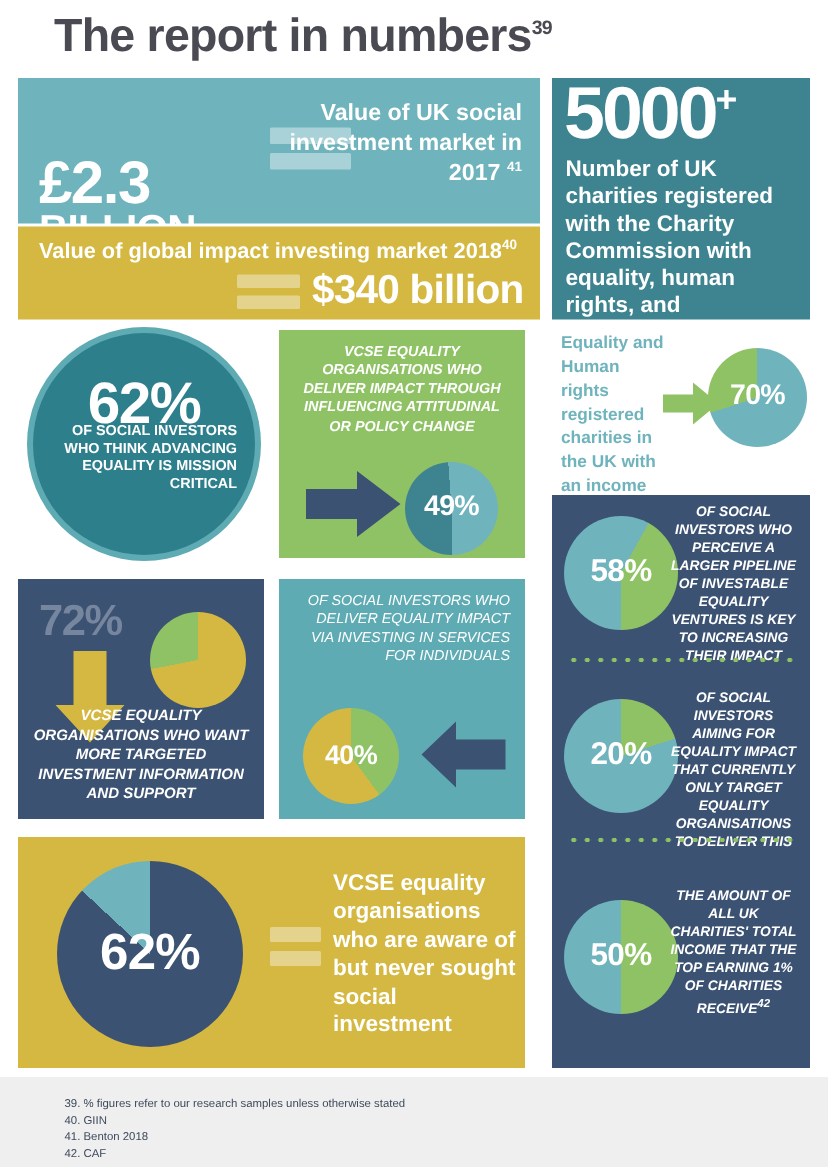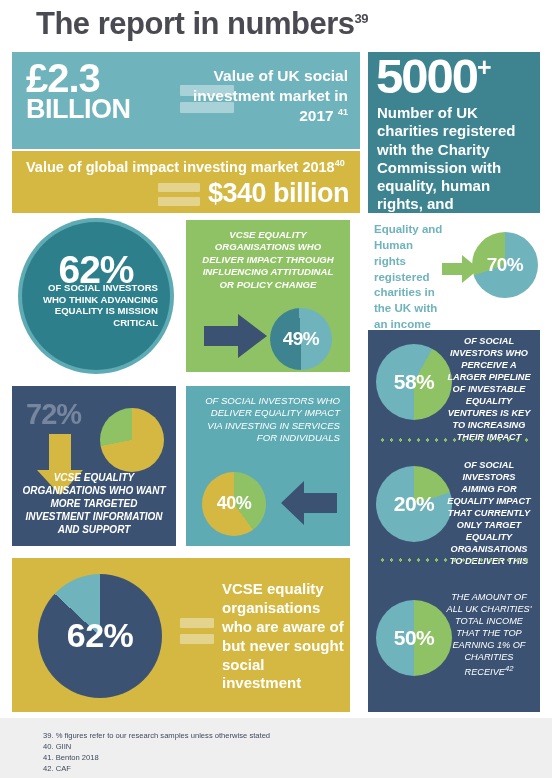--- a/index.html
+++ b/index.html
@@ -27,21 +27,21 @@
   .navy{background:#3b5273;}
   .green{background:#8fc264;}
   .midteal{background:#5eabb4;}
 
   
   #b-uk{left:12px;top:52px;width:348px;height:97px;}
   .money{
     position:absolute;left:14px;top:8px;width:150px;
     color:#fff;font-weight:bold;line-height:0.92;
   }
-  .money .big{font-size:40px;display:block;letter-spacing:-1px;}
+  .money .big{font-size:40px;display:block;letter-spacing:-1px;margin-top:44px;}
   .money .sub{font-size:27px;display:block;letter-spacing:-0.5px;}
   .eqmark{position:absolute;}
   .eqmark span{display:block;border-radius:1px;}
   #eq-uk{left:168px;top:33px;}
   #eq-uk span{width:54px;height:11px;background:#a9d2d8;margin-bottom:6px;}
   .uk-label{
     position:absolute;right:12px;top:14px;width:168px;
     color:#ffffff;font-size:15.5px;font-weight:bold;text-align:right;line-height:1.3;
   }
   .uk-label sup{font-size:9px;}
@@ -117,21 +117,21 @@
   
   #b-20{left:368px;top:448px;width:172px;height:122px;}
   .d20{
     position:absolute;right:8px;top:12px;width:86px;text-align:center;
     color:#ffffff;font-size:9.2px;font-weight:bold;font-style:italic;line-height:1.3;
   }
   
   #b-50{left:368px;top:570px;width:172px;height:142px;}
   .d50{
     position:absolute;right:8px;top:22px;width:86px;text-align:center;
-    color:#ffffff;font-size:9.2px;font-weight:normal;font-style:italic;line-height:1.3;
+    color:#ffffff;font-size:9.2px;font-weight:bold;font-style:italic;line-height:1.3;
   }
   .dots{position:absolute;left:10px;width:152px;height:4px;
         background-image:radial-gradient(circle,#8fc264 1.6px,transparent 1.7px);
         background-size:9px 4px;background-repeat:repeat-x;}
 
   
   #b-72{left:12px;top:386px;width:164px;height:160px;}
   .p72-num{
     position:absolute;left:14px;top:12px;
     color:#76869e;font-size:29px;font-weight:bold;letter-spacing:-1px;

